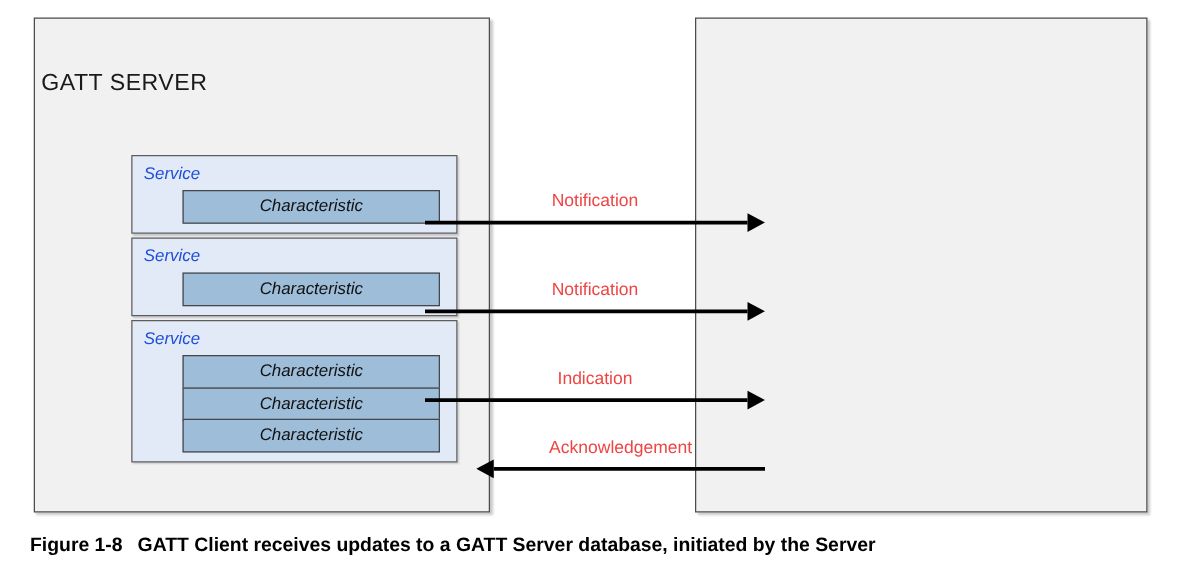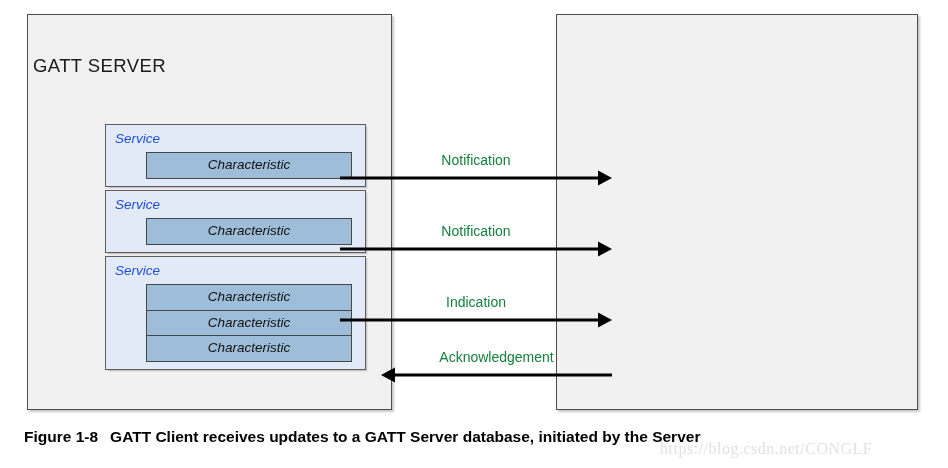--- a/index.html
+++ b/index.html
@@ -102,21 +102,21 @@
     position: absolute;
     height: 40px;
   }
   .msg-label {
     position: absolute;
     top: 0;
     left: 0;
     width: 100%;
     text-align: center;
     font-size: 14px;
-    color: #15803d;
+    color: #ef4444;
     white-space: nowrap;
     font-family: "Liberation Sans", sans-serif;
   }
   .msg svg {
     position: absolute;
     left: 0;
     top: 18px;
     display: block;
   }
   #msg-notification-1 { left: 340px; top: 152px; width: 272px; }
@@ -216,15 +216,14 @@
     <svg width="231" height="16" viewBox="0 0 231 16">
       <line x1="14" y1="8" x2="231" y2="8" stroke="#000000" stroke-width="3"></line>
       <polygon points="14,0.5 0,8 14,15.5" fill="#000000"></polygon>
     </svg>
   </div>
 
   <div id="figure-caption">
     <span id="caption-number">Figure 1-8</span><span id="caption-text">GATT Client receives updates to a GATT Server database, initiated by the Server</span>
   </div>
 
-  <div id="watermark">https://blog.csdn.net/CONGLF</div>
 
 </div>
 
 </body></html>

